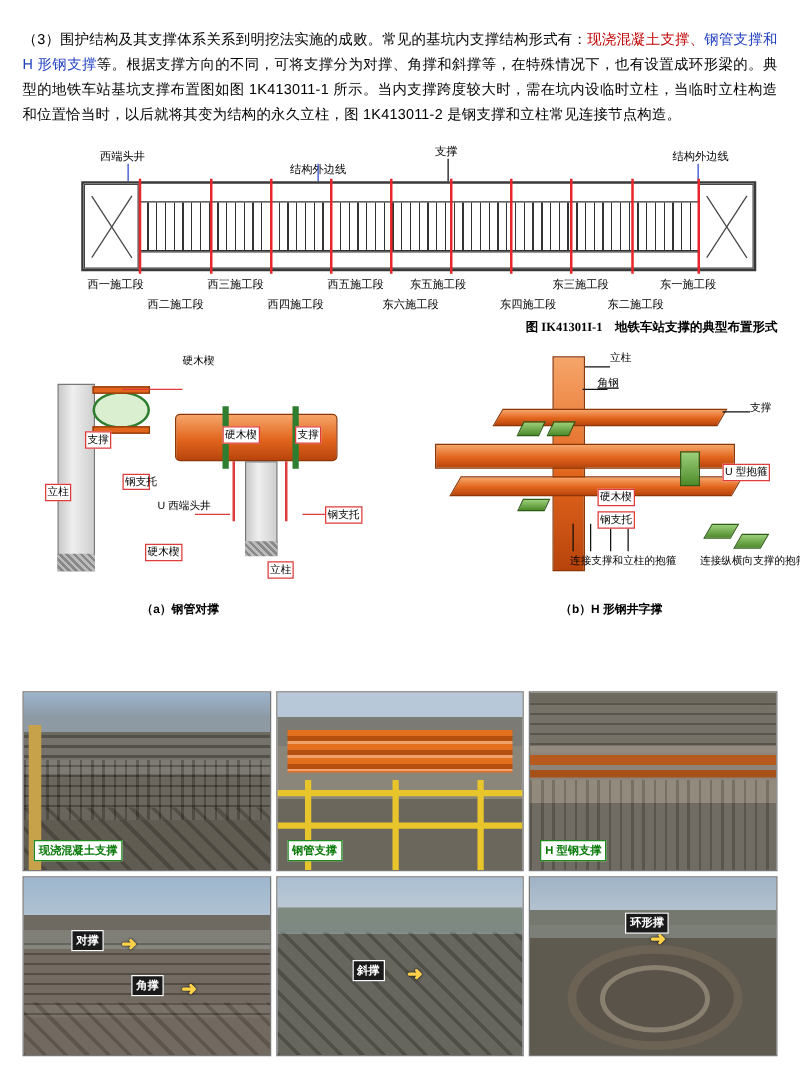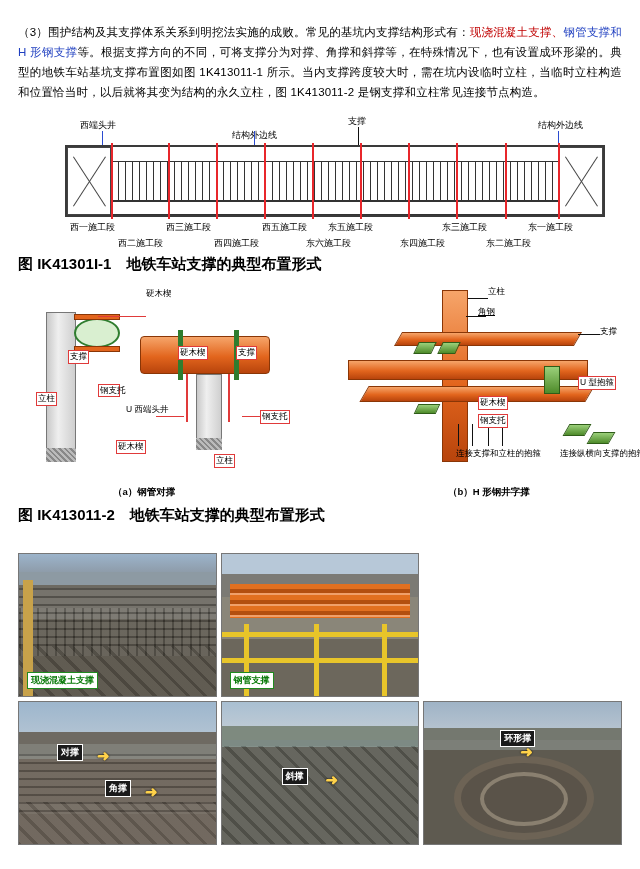--- a/index.html
+++ b/index.html
@@ -56,21 +56,21 @@
   }
   .fig1 .corr::before{
     content:''; position:absolute; left:0; right:0; top:0; height:0; border-top:1.5px solid #333;
   }
   .fig1 .redline {
     position:absolute; top:30px; width:2px; height:76px; background:#e8262b;
   }
   .fig1 .lbl { position:absolute; font-size:9px; white-space:nowrap; }
   .fig1 .lead { position:absolute; width:1px; background:#1a1a1a; }
 
-  .figcap { text-align:left; font-size:15px; font-weight:bold; margin-top:4px; }
+  .figcap { text-align:right; font-size:10px; font-weight:bold; margin-top:4px;font-family:Liberation Serif, serif; }
 
   
   .fig2 { position:relative; height:230px; margin-top:6px; }
   .fig2 .lbl { position:absolute; font-size:8.5px; white-space:nowrap; color:#000; }
   .fig2 .lbl.box { background:#fff; border:1px solid #e03a3a; padding:0 1px; }
   .fig2 .ln { position:absolute; background:#e03a3a; height:1px; transform-origin:left center; }
 
   .column {
     position:absolute; background:linear-gradient(to right,#c9c9c9,#efefef 40%,#cfcfcf);
     border:1px solid #777;
@@ -274,21 +274,20 @@
 
       <div class="ln" style="left:130px; top:12px; width:20px; background:#111;"></div>
       <div class="ln" style="left:128px; top:30px; width:20px; background:#111;"></div>
       <div class="ln" style="left:240px; top:48px; width:22px; background:#111;"></div>
     </div>
 
     <div class="subcap" style="position:absolute; left:95px; top:206px;">（a）钢管对撑</div>
     <div class="subcap" style="position:absolute; left:430px; top:206px;">（b）H 形钢井字撑</div>
   </div>
 
-  <div class="figcap" style="margin-top:-4px;">图 IK413011-2　地铁车站支撑的典型布置形式</div>
 
 </div>
 
 <div class="photos">
 
   <div class="prow">
 
     <div class="ph p1">
       <div class="band" style="top:0; height:18px; background:linear-gradient(to bottom,#9cb4cb,#8e9caa);"></div>
       <div class="hstripes" style="top:34px; height:58px; opacity:.8;"></div>
@@ -302,20 +301,27 @@
       <div class="band" style="top:0; height:16px; background:#b7c8d8;"></div>
       <div class="orange-pipes" style="left:8px; top:30px; right:8px; height:34px;"></div>
       <div class="yellow-rail" style="left:0; right:0; top:78px; height:5px;"></div>
       <div class="yellow-rail" style="left:0; right:0; top:104px; height:5px;"></div>
       <div class="yellow-rail" style="left:22px; top:70px; width:5px; height:74px;"></div>
       <div class="yellow-rail" style="left:92px; top:70px; width:5px; height:74px;"></div>
       <div class="yellow-rail" style="left:160px; top:70px; width:5px; height:74px;"></div>
       <div class="tag">钢管支撑</div>
     </div>
 
+    <div class="ph p3">
+      <div class="hstripes" style="top:8px; height:40px; opacity:.65;"></div>
+      <div style="position:absolute; left:0; right:0; top:50px; height:8px; background:#b65a1e;"></div>
+      <div style="position:absolute; left:0; right:0; top:62px; height:6px; background:#a6501a;"></div>
+      <div class="vstripes" style="top:70px; height:74px; opacity:.45;"></div>
+      <div class="tag">H 型钢支撑</div>
+    </div>
   </div>
 
   <div class="prow">
 
     <div class="ph p4">
       <div class="band" style="top:0; height:30px; background:linear-gradient(to bottom,#9db6cd,#b0c2d2);"></div>
       <div style="position:absolute; left:0; right:0; top:30px; height:12px; background:#6e6a62;"></div>
       <div class="hstripes" style="top:52px; height:60px; opacity:.7;"></div>
       <div class="diag" style="left:0; right:0; top:100px; height:44px; opacity:.45;"></div>
       <div class="arrow" style="left:78px; top:46px;">➜</div>

